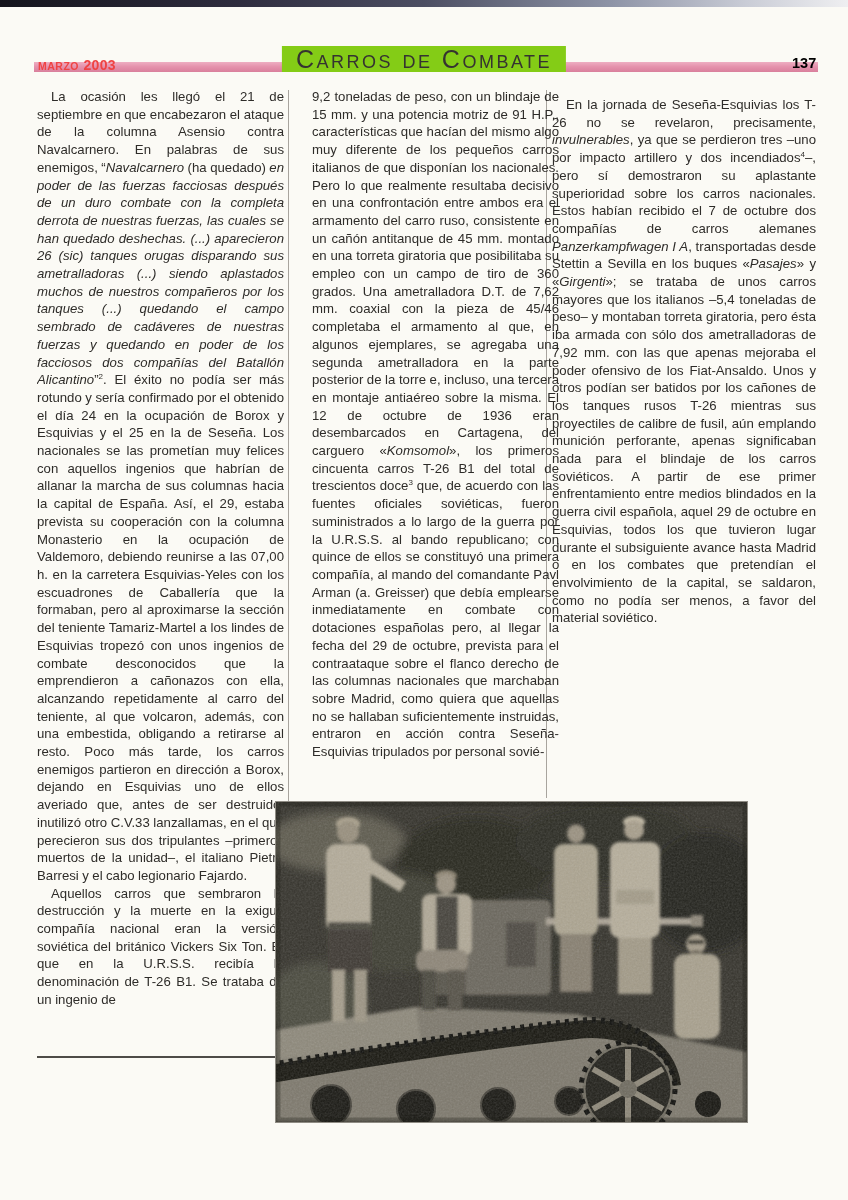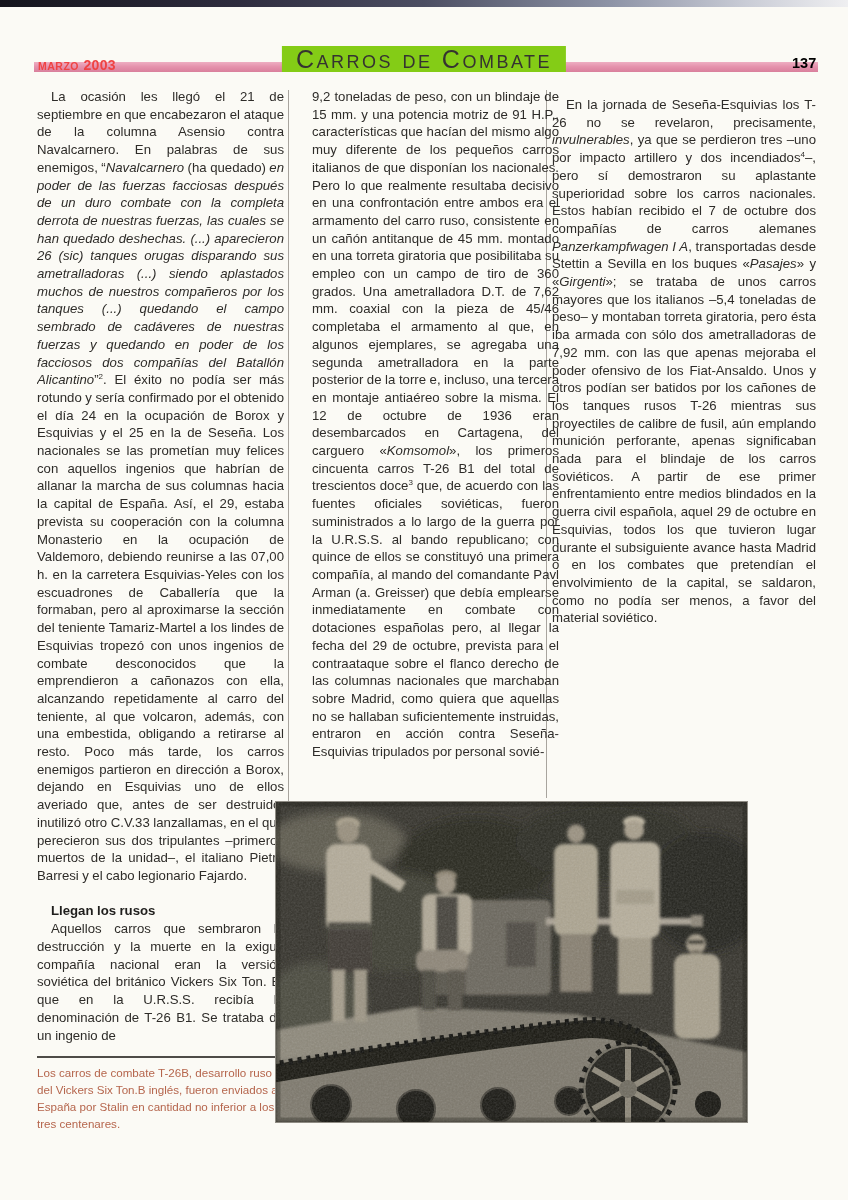--- a/index.html
+++ b/index.html
@@ -69,34 +69,32 @@
     <span class="year">2003</span>
   </div>
   <div class="mag-title">Carros de Combate</div>
   <div class="pagenum">137</div>
 
   <div class="vrule vrule1"></div>
   <div class="vrule vrule2"></div>
 
   <div class="col col1">
     <p class="indent"><span>La ocasión les llegó el 21 de septiembre en que encabezaron el ataque de la columna Asensio contra Navalcarnero. En palabras de sus enemigos, “</span><i>Navalcarnero</i><span> (ha quedado) </span><i>en poder de las fuerzas facciosas después de un duro combate con la completa derrota de nuestras fuerzas, las cuales se han quedado deshechas. (...) aparecieron 26 (sic) tanques orugas disparando sus ametralladoras (...) siendo aplastados muchos de nuestros compañeros por los tanques (...) quedando el campo sembrado de cadáveres de nuestras fuerzas y quedando en poder de los facciosos dos compañías del Batallón Alicantino</i><span>”</span><sup>2</sup><span>. El éxito no podía ser más rotundo y sería confirmado por el obtenido el día 24 en la ocupación de Borox y Esquivias y el 25 en la de Seseña. Los nacionales se las prometían muy felices con aquellos ingenios que habrían de allanar la marcha de sus columnas hacia la capital de España. Así, el 29, estaba prevista su cooperación con la columna Monasterio en la ocupación de Valdemoro, debiendo reunirse a las 07,00 h. en la carretera Esquivias-Yeles con los escuadrones de Caballería que la formaban, pero al aproximarse la sección del teniente Tamariz-Martel a los lindes de Esquivias tropezó con unos ingenios de combate desconocidos que la emprendieron a cañonazos con ella, alcanzando repetidamente al carro del teniente, al que volcaron, además, con una embestida, obligando a retirarse al resto. Poco más tarde, los carros enemigos partieron en dirección a Borox, dejando en Esquivias uno de ellos averiado que, antes de ser destruido, inutilizó otro C.V.33 lanzallamas, en el que perecieron sus dos tripulantes –primeros muertos de la unidad–, el italiano Pietro Barresi y el cabo legionario Fajardo.</span></p>
-    <h3>Llegan los rusos</h3>
     <p class="indent">Aquellos carros que sembraron la destrucción y la muerte en la exigua compañía nacional eran la versión soviética del británico Vickers Six Ton. B, que en la U.R.S.S. recibía la denominación de T-26 B1. Se trataba de un ingenio de</p>
   </div>
 
   <div class="col col2">
     <p><span>9,2 toneladas de peso, con un blindaje de 15 mm. y una potencia motriz de 91 H.P., características que hacían del mismo algo muy diferente de los pequeños carros italianos de que disponían los nacionales. Pero lo que realmente resultaba decisivo en una confrontación entre ambos era el armamento del carro ruso, consistente en un cañón antitanque de 45 mm. montado en una torreta giratoria que posibilitaba su empleo con un campo de tiro de 360 grados. Una ametralladora D.T. de 7,62 mm. coaxial con la pieza de 45/46 completaba el armamento al que, en algunos ejemplares, se agregaba una segunda ametralladora en la parte posterior de la torre e, incluso, una tercera en montaje antiaéreo sobre la misma. El 12 de octubre de 1936 eran desembarcados en Cartagena, del carguero «</span><i>Komsomol</i><span>», los primeros cincuenta carros T-26 B1 del total de trescientos doce</span><sup>3</sup><span> que, de acuerdo con las fuentes oficiales soviéticas, fueron suministrados a lo largo de la guerra por la U.R.S.S. al bando republicano; con quince de ellos se constituyó una primera compañía, al mando del comandante Pavl Arman (a. Greisser) que debía emplearse inmediatamente en combate con dotaciones españolas pero, al llegar la fecha del 29 de octubre, prevista para el contraataque sobre el flanco derecho de las columnas nacionales que marchaban sobre Madrid, como quiera que aquellas no se hallaban suficientemente instruidas, entraron en acción contra Seseña-Esquivias tripulados por personal sovié-</span></p>
   </div>
 
   <div class="col col3">
     <p class="indent parabreak"><span>En la jornada de Seseña-Esquivias los T-26 no se revelaron, precisamente, </span><i>invulnerables</i><span>, ya que se perdieron tres –uno por impacto artillero y dos incendiados</span><sup>4</sup><span>–, pero sí demostraron su aplastante superioridad sobre los carros nacionales. Estos habían recibido el 7 de octubre dos compañías de carros alemanes </span><i>Panzerkampfwagen I A</i><span>, transportadas desde Stettin a Sevilla en los buques «</span><i>Pasajes</i><span>» y «</span><i>Girgenti</i><span>»; se trataba de unos carros mayores que los italianos –5,4 toneladas de peso– y montaban torreta giratoria, pero ésta iba armada con sólo dos ametralladoras de 7,92 mm. con las que apenas mejoraba el poder ofensivo de los Fiat-Ansaldo. Unos y otros podían ser batidos por los cañones de los tanques rusos T-26 mientras sus proyectiles de calibre de fusil, aún emplando munición perforante, apenas significaban nada para el blindaje de los carros soviéticos. A partir de ese primer enfrentamiento entre medios blindados en la guerra civil española, aquel 29 de octubre en Esquivias, todos los que tuvieron lugar durante el subsiguiente avance hasta Madrid o en los combates que pretendían el envolvimiento de la capital, se saldaron, como no podía ser menos, a favor del material soviético.</span></p>
   </div>
 
   <div class="caption-sep"></div>
-  <div class="photo-caption">Los carros de combate T-26B, desarrollo ruso del Vickers Six Ton.B inglés, fueron enviados a España por Stalin en cantidad no inferior a los tres centenares.</div>
 
   <div class="photo">
     <svg viewBox="0 0 471 320" preserveAspectRatio="none" role="img">
       <defs>
         <filter id="soft">
             <feGaussianBlur stdDeviation="1.6"></feGaussianBlur>
           </filter>
         <filter id="soft2">
             <feGaussianBlur stdDeviation="5"></feGaussianBlur>
           </filter>

